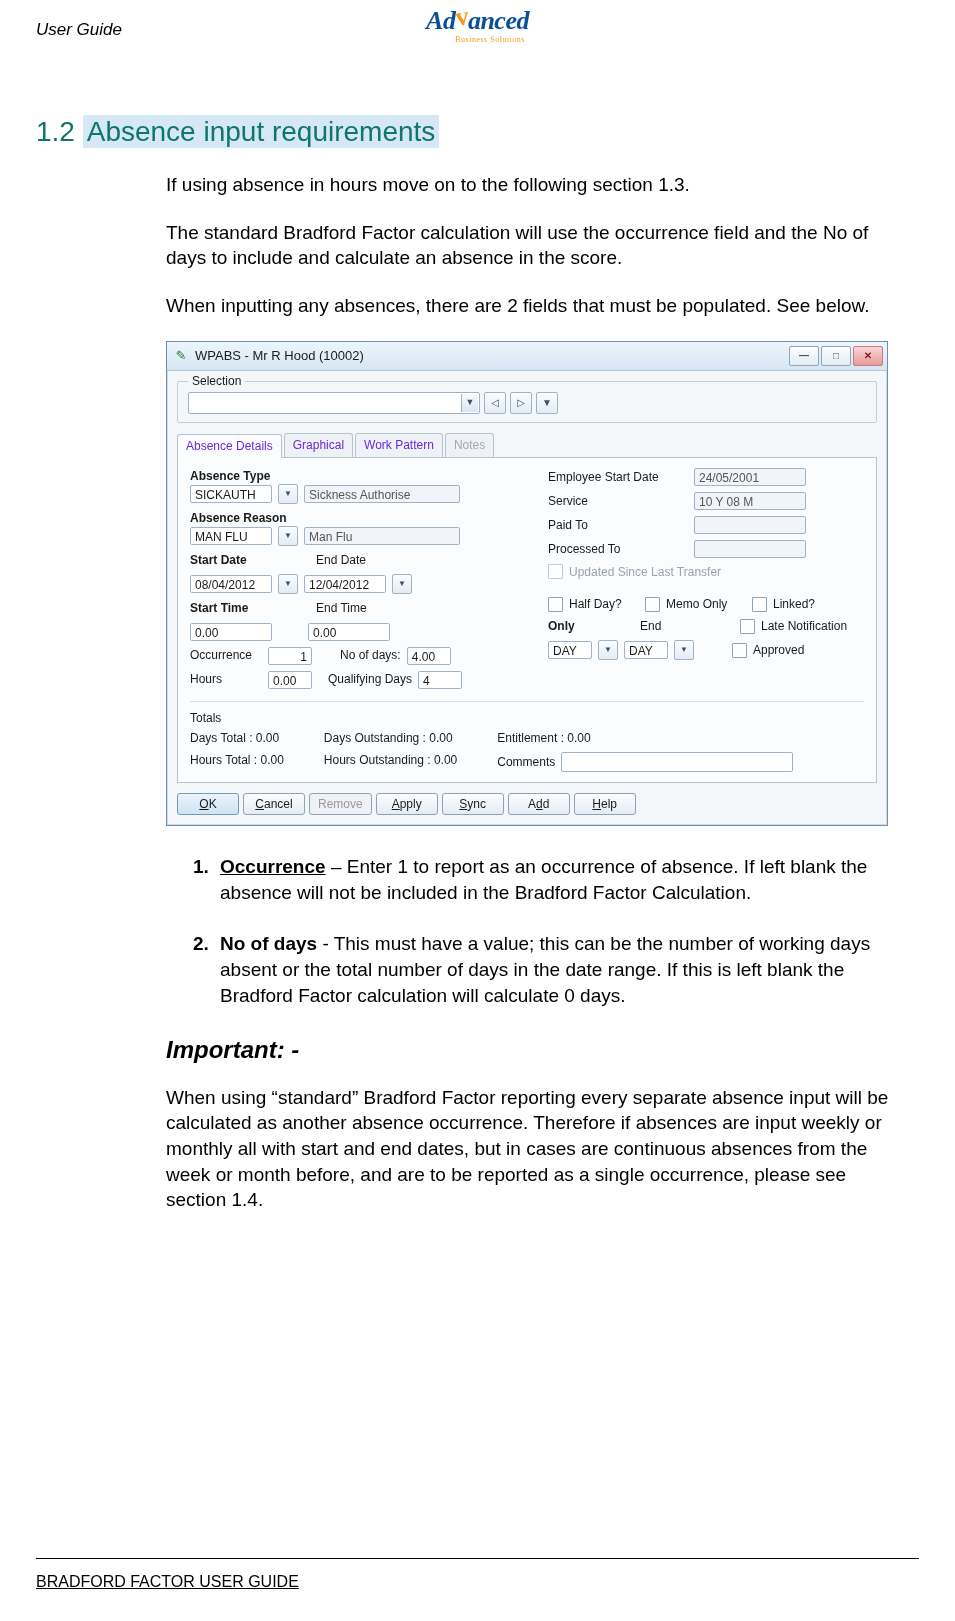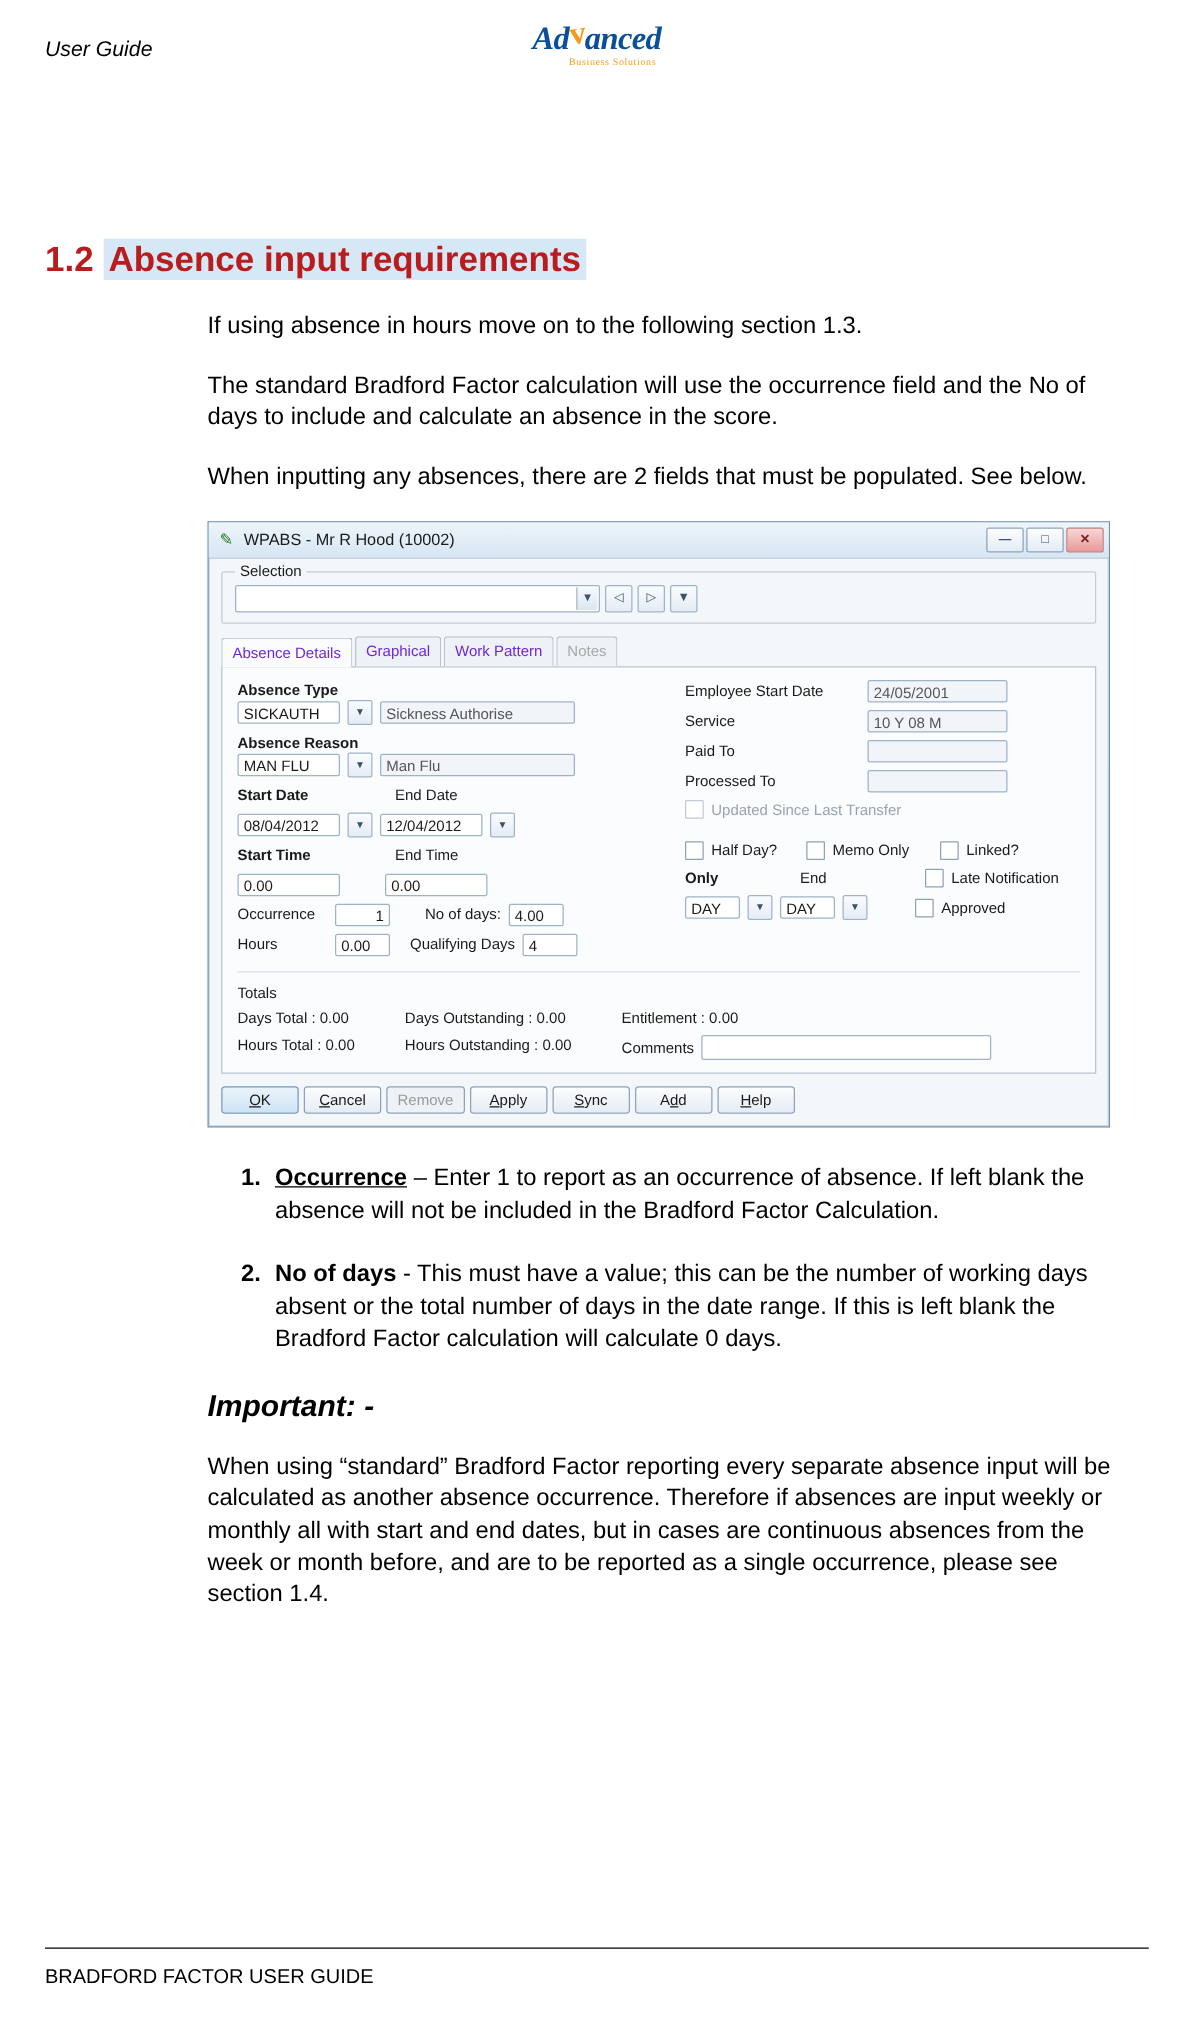--- a/index.html
+++ b/index.html
@@ -9,21 +9,21 @@
     background: #fff;
     font-family: Verdana, Geneva, sans-serif;
     color: #000;
     width: 955px;
   }
   .page {
     position: relative;
     width: 955px;
     height: 1621px;
     box-sizing: border-box;
-    padding: 12px 36px 0 36px;
+    padding: 2px 36px 0 36px;
   }
   .doc-header {
     position: relative;
     height: 70px;
     padding-top: 10px;
   }
   .doc-header-label {
     font-style: italic;
     font-size: 17px;
     position: absolute;
@@ -55,24 +55,24 @@
   }
   .brand .bs {
     font-size: 8px;
     color: #f59a1d;
     letter-spacing: 0.5px;
     margin-top: 2px;
     text-align: right;
     padding-right: 4px;
   }
   .section-heading {
-    color: #b91c1c;
-    font-weight: bold;
+    color: #0f766e;
+    font-weight: normal;
     font-size: 28px;
-    margin-top: 100px;
+    margin-top: 34px;
     margin-bottom: 24px;
     font-family: Verdana, Geneva, sans-serif;
   }
   .section-heading .hl {
     background: #d6e7f5;
     padding: 1px 4px;
   }
   .body-block {
     margin-left: 130px;
     margin-right: 10px;
@@ -235,20 +235,21 @@
   .footer-line {
     position: absolute;
     left: 36px; right: 36px; bottom: 62px;
     border-top: 1px solid #000;
     height: 0;
   }
   .footer-text {
     position: absolute;
     left: 36px; bottom: 30px;
     font-size: 16px;
+    text-decoration: underline;
   }
 </style>
 </head>
 <body>
 
 <div class="page">
 
   <div class="doc-header">
     <span class="doc-header-label">User Guide</span>
     <div class="brand">

